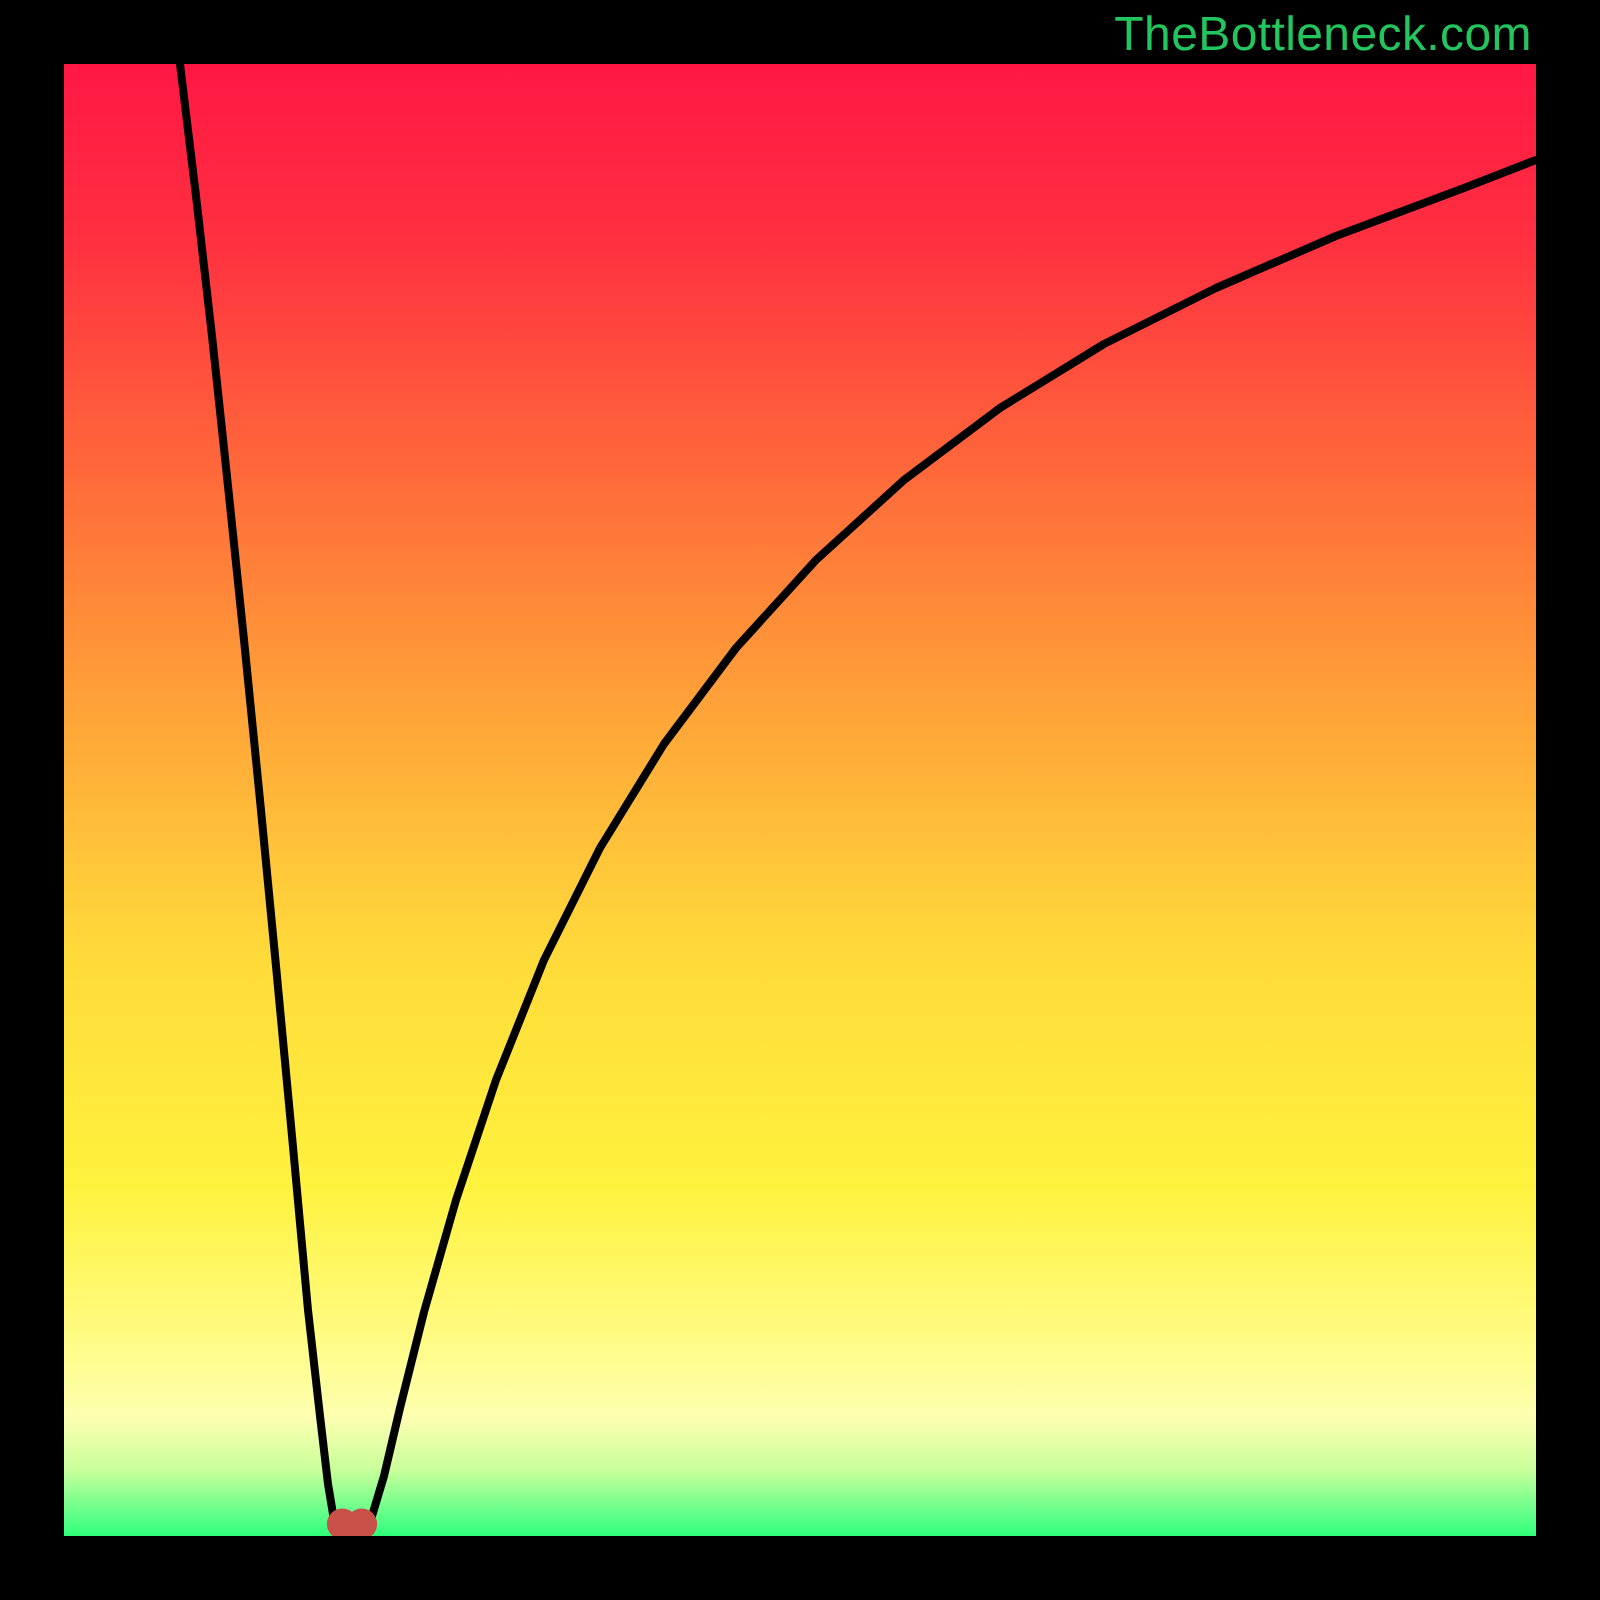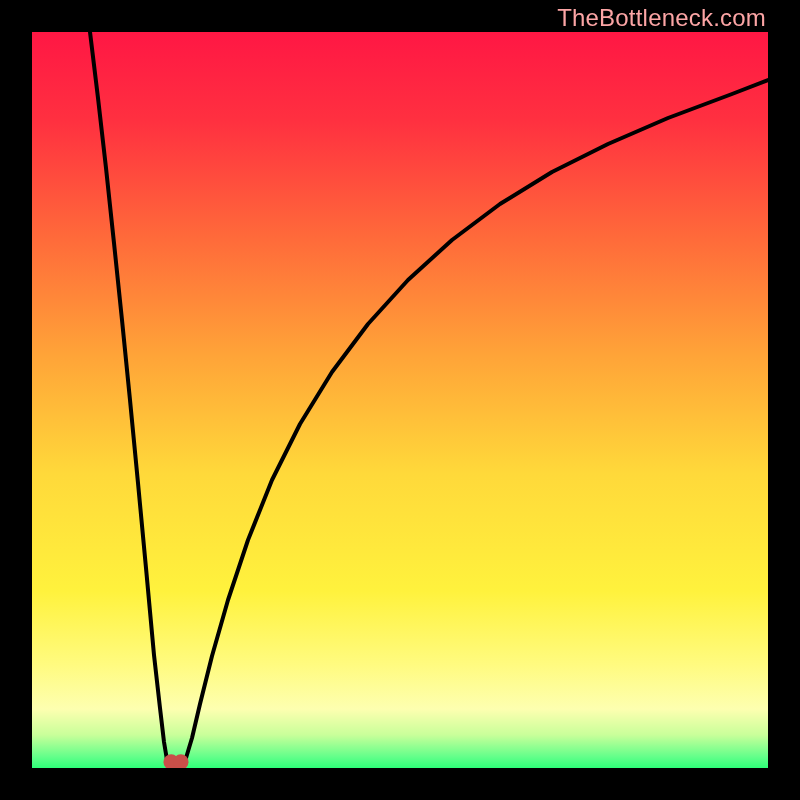--- a/index.html
+++ b/index.html
@@ -37,21 +37,21 @@
     position: absolute;
     left: 0;
     top: 0;
     width: 100%;
     height: 100%;
   }
   .watermark {
     position: absolute;
     top: 4px;
     right: 34px;
-    color: #fca5a5;
+    color: #22c55e;
     font-family: Arial, Helvetica, sans-serif;
     font-size: 24px;
     letter-spacing: 0.2px;
   }
 </style>
 </head>
 <body>
 
 <div class="frame">
 

